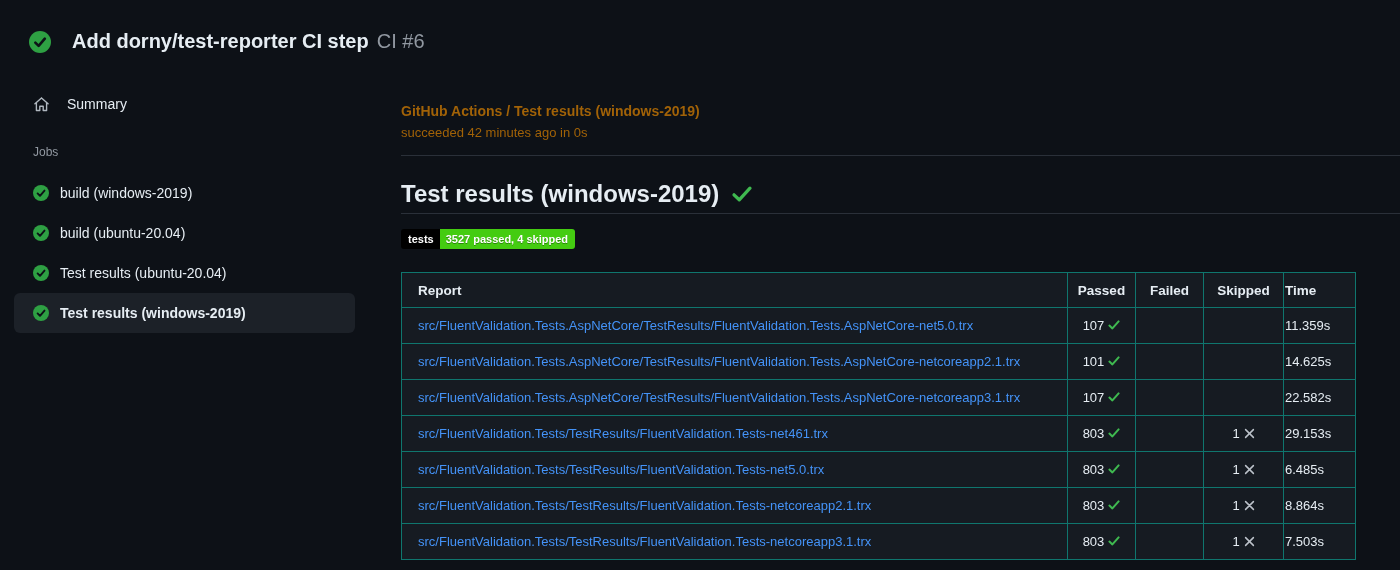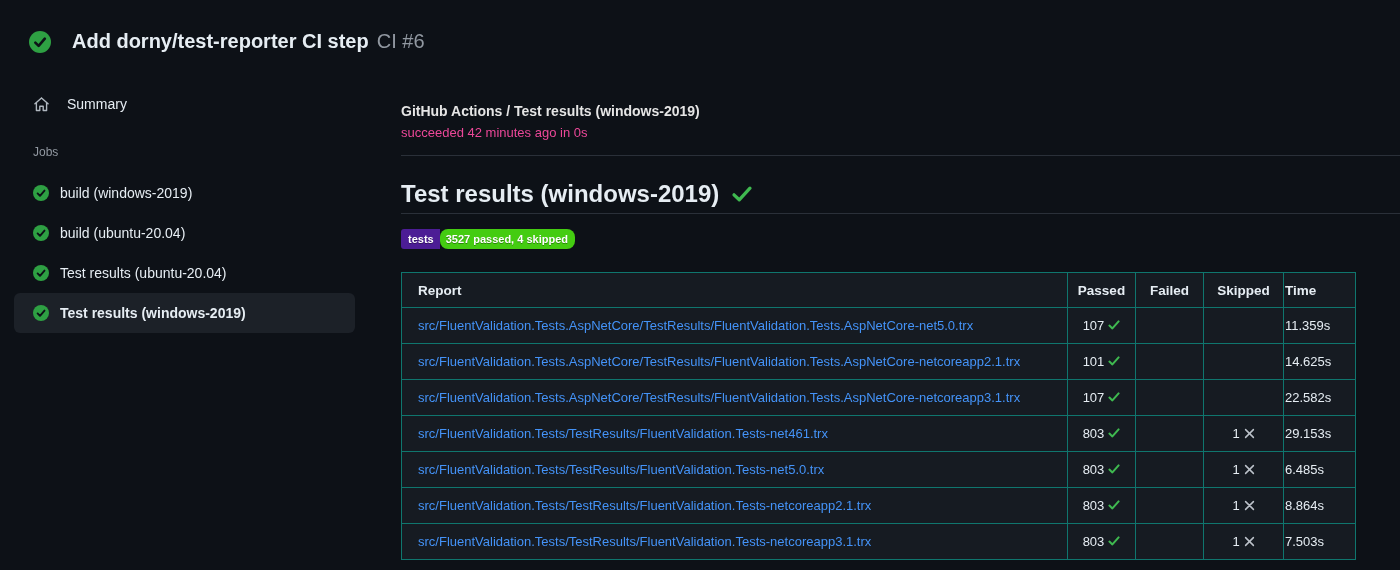--- a/index.html
+++ b/index.html
@@ -26,36 +26,36 @@
 
   .jobs-list { position:absolute; top:173px; left:14px; width:341px; }
   .job-item { height:40px; display:flex; align-items:center; padding-left:19px;
     border-radius:6px; cursor:pointer; }
   .job-item .status-icon { width:16px; height:16px; flex:0 0 auto; }
   .job-label { margin-left:11px; font-size:14px; color:#e6edf3; white-space:nowrap; }
   .job-item.selected { background:#1c2128; }
   .job-item.selected .job-label { font-weight:700; }
 
   
-  .breadcrumb-title { position:absolute; top:103px; left:401px; font-size:14px; font-weight:700; color:#e5e5e5; }
-  .status-line { position:absolute; top:125px; left:401px; font-size:13px; color:#ec4899; }
+  .breadcrumb-title { position:absolute; top:103px; left:401px; font-size:14px; font-weight:700; color:#a16207; }
+  .status-line { position:absolute; top:125px; left:401px; font-size:13px; color:#a16207; }
   .divider { position:absolute; left:401px; width:999px; height:1px; background:#2a3039; }
   .divider.one { top:155px; }
   .divider.two { top:213px; }
 
   .section-heading { position:absolute; top:180px; left:401px; display:flex; align-items:center; }
   .section-heading .heading-text { font-size:24px; font-weight:600; color:#e6edf3; white-space:nowrap; }
   .section-heading .heading-check { width:22px; height:22px; margin-left:12px; }
 
   
   .badge { position:absolute; top:229px; left:401px; display:inline-flex;
     border-radius:3px; overflow:hidden; font-size:11px; font-weight:600; line-height:12px;
     text-shadow:0 1px 0 rgba(0,0,0,0.35); }
   .badge .badge-label { padding:4px 6px 4px 7px; color:#ffffff; }
-  .badge .badge-value { padding:4px 7px 4px 6px; color:#ffffff;border-radius:8px; }
+  .badge .badge-value { padding:4px 7px 4px 6px; color:#ffffff; }
 
   
   .results-table { position:absolute; top:272px; left:401px; width:954px;
     border-collapse:collapse; table-layout:fixed; font-size:13px; }
   .results-table th, .results-table td {
     border:1px solid #0f766e; background:#161b22; overflow:hidden; white-space:nowrap; }
   .results-table th { height:32px; font-size:13.5px; font-weight:700; color:#e6edf3; text-align:center; }
   .results-table td { height:33px; color:#e6edf3; text-align:center; }
   .results-table th.col-report, .results-table td.col-report { text-align:left; padding-left:16px; }
   .results-table th.col-time, .results-table td.col-time { text-align:left; padding-right:0; }
@@ -126,21 +126,21 @@
   <div class="section-heading">
     <span class="heading-text">Test results (windows-2019)</span>
     <svg class="heading-check" viewBox="0 0 16 16">
       <path d="M2.2 8.6 L6 12.2 L13.8 3.8" fill="none" stroke="#3fb950" stroke-width="2.4" stroke-linecap="round" stroke-linejoin="round"></path>
     </svg>
   </div>
 
   <div class="divider two"></div>
 
   <div class="badge">
-    <span class="badge-label" style="background: #4c1d95;">tests</span>
+    <span class="badge-label" style="background: #000000;">tests</span>
     <span class="badge-value" style="background: rgb(68, 204, 17);">3527 passed, 4 skipped</span>
   </div>
 
   <table class="results-table">
     <colgroup>
       <col style="width:666px">
         <col style="width:68px">
         <col style="width:68px">
         <col style="width:80px">
         <col style="width:72px">

